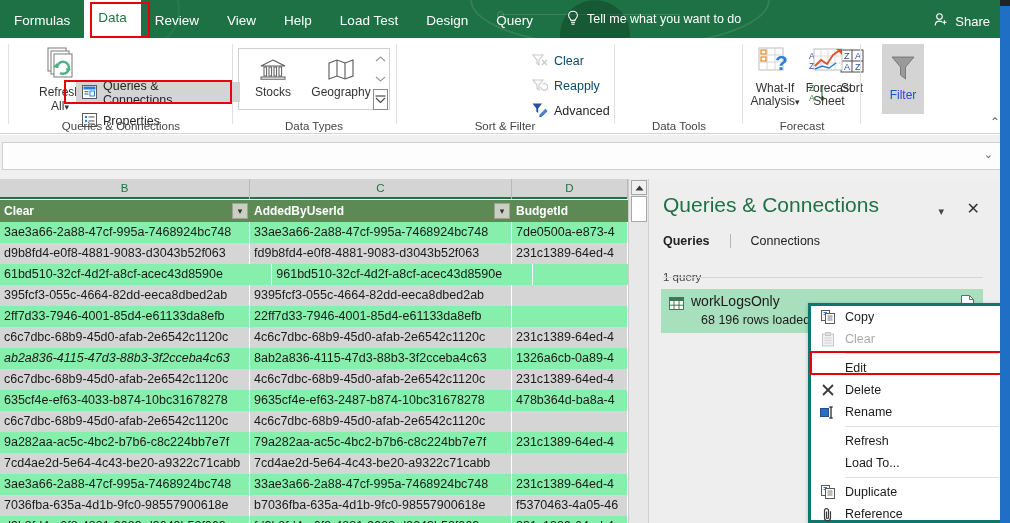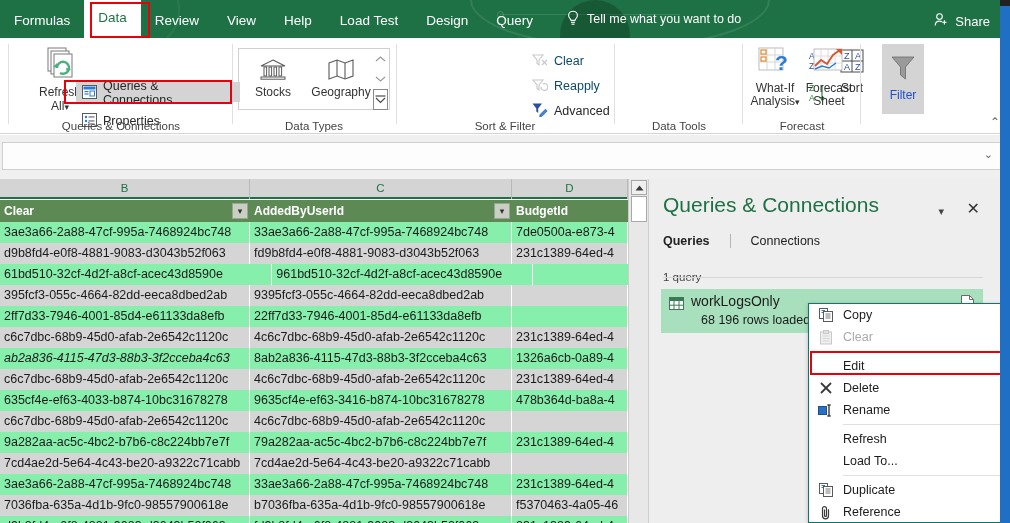--- a/index.html
+++ b/index.html
@@ -225,21 +225,21 @@
     background: #a8dfbd;
   }
   .qi-icon { position: absolute; left: 8px; top: 7px; width: 15px; height: 13px; }
   .qi-name { position: absolute; left: 30px; top: 4px; font-size: 14px; color: #1b1b1b; }
   .qi-sub  { position: absolute; left: 40px; top: 24px; font-size: 12.5px; color: #1b1b1b; }
   .qi-peek { position: absolute; right: 9px; top: 6px; width: 13px; height: 14px; }
 
   
   .ctxmenu {
     position: absolute; left: 808px; top: 303px; width: 202px; height: 220px;
-    background: #ffffff; border: 1px solid #0f766e;
+    background: #ffffff; border: 3px solid #0f766e;
     box-shadow: 0 1px 4px rgba(0,0,0,0.22);
     z-index: 50;
   }
   .ctx-item {
     position: relative; height: 22px; display: flex; align-items: center;
     font-size: 12.5px; color: #1b1b1b;
   }
   .ctx-item.disabled { color: #aaaaaa; }
   .ctx-ico {
     width: 34px; height: 22px; display: flex;
@@ -608,21 +608,21 @@
             <div class="dcell" style="width: 262px;">8ab2a836-4115-47d3-88b3-3f2cceba4c63</div>
             <div class="dcell" style="width: 116px;">1326a6cb-0a89-4</div>
           </div>
           <div class="drow odd">
             <div class="dcell" style="width: 250px;">c6c7dbc-68b9-45d0-afab-2e6542c1120c</div>
             <div class="dcell" style="width: 262px;">4c6c7dbc-68b9-45d0-afab-2e6542c1120c</div>
             <div class="dcell" style="width: 116px;">231c1389-64ed-4</div>
           </div>
           <div class="drow even">
             <div class="dcell" style="width: 250px;">635cf4e-ef63-4033-b874-10bc31678278</div>
-            <div class="dcell" style="width: 262px;">9635cf4e-ef63-3416-b874-10bc31678278</div>
+            <div class="dcell" style="width: 262px;">9635cf4e-ef63-2487-b874-10bc31678278</div>
             <div class="dcell" style="width: 116px;">478b364d-ba8a-4</div>
           </div>
           <div class="drow odd">
             <div class="dcell" style="width: 250px;">c6c7dbc-68b9-45d0-afab-2e6542c1120c</div>
             <div class="dcell" style="width: 262px;">4c6c7dbc-68b9-45d0-afab-2e6542c1120c</div>
             <div class="dcell" style="width: 116px;"></div>
           </div>
           <div class="drow even">
             <div class="dcell" style="width: 250px;">9a282aa-ac5c-4bc2-b7b6-c8c224bb7e7f</div>
             <div class="dcell" style="width: 262px;">79a282aa-ac5c-4bc2-b7b6-c8c224bb7e7f</div>

